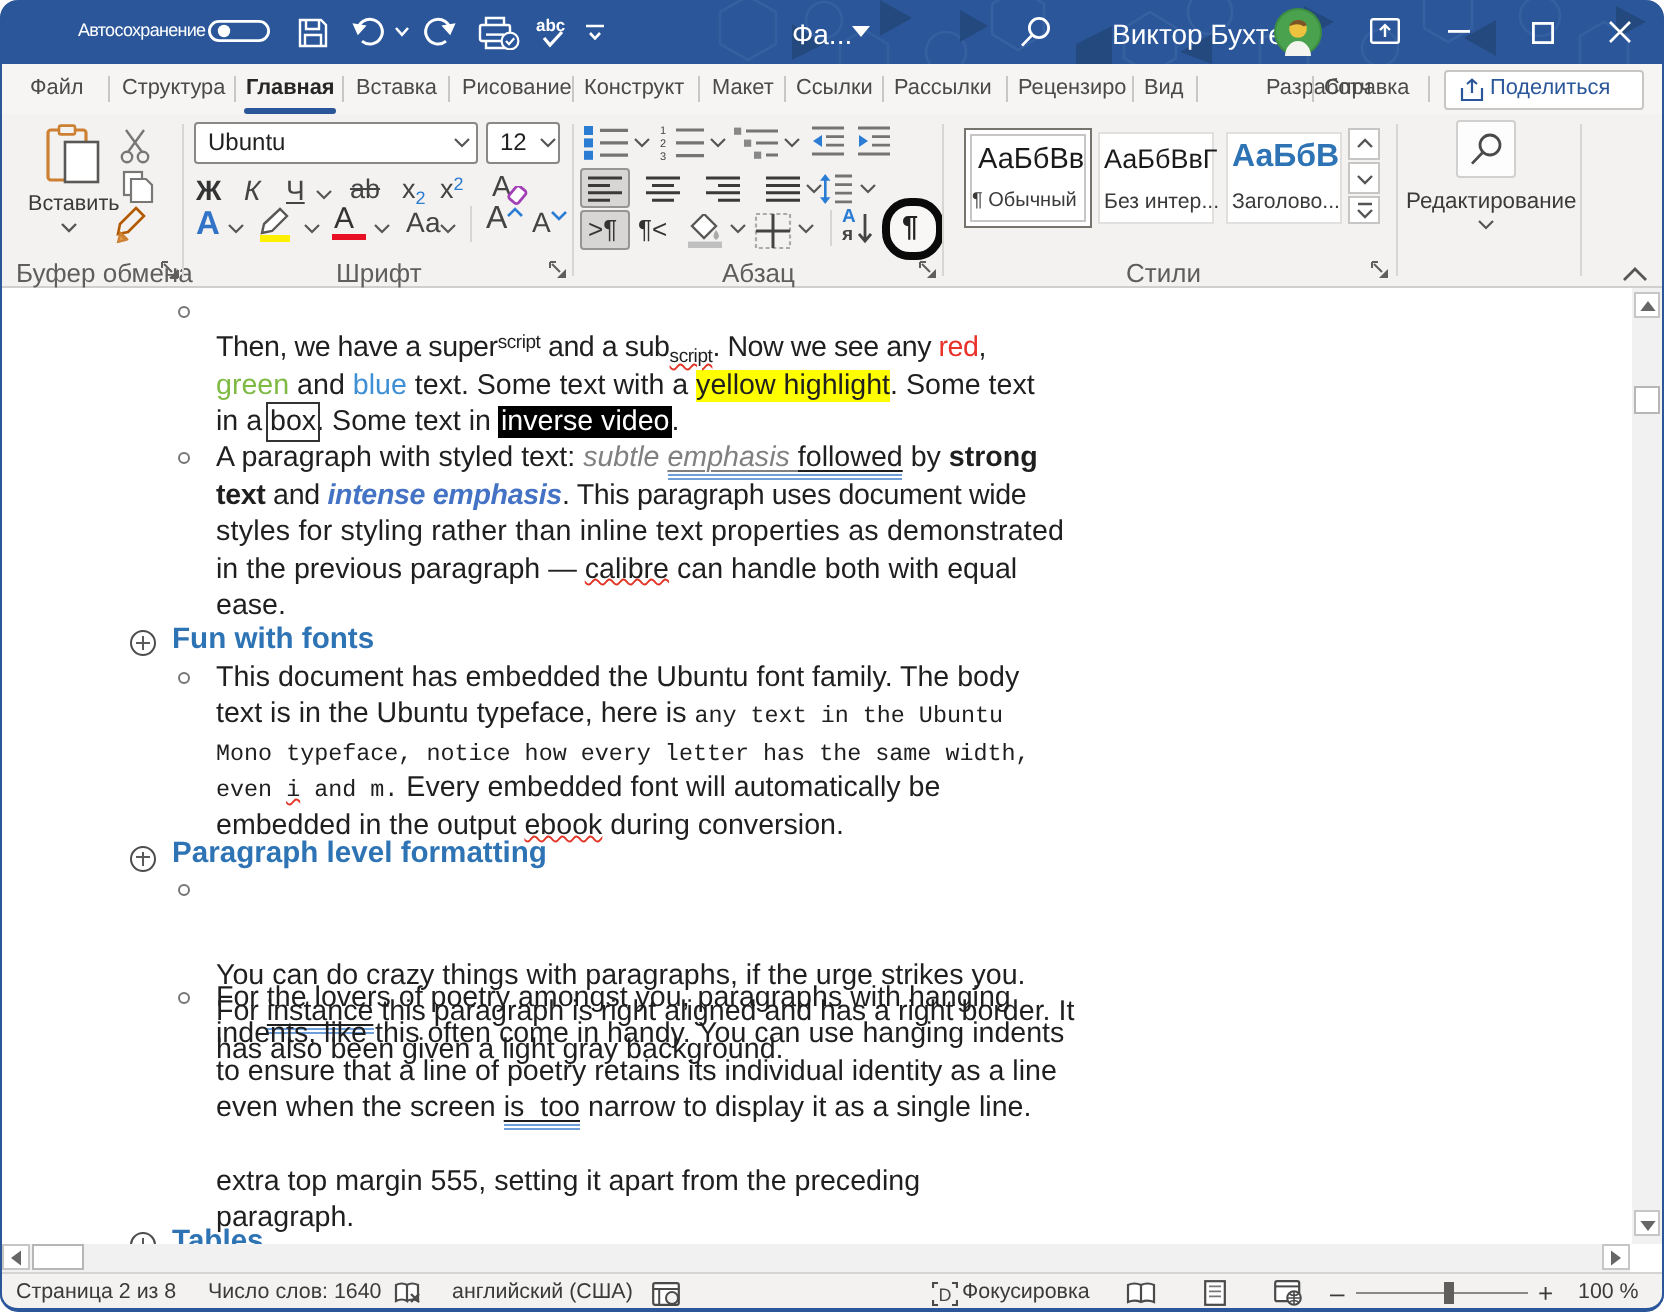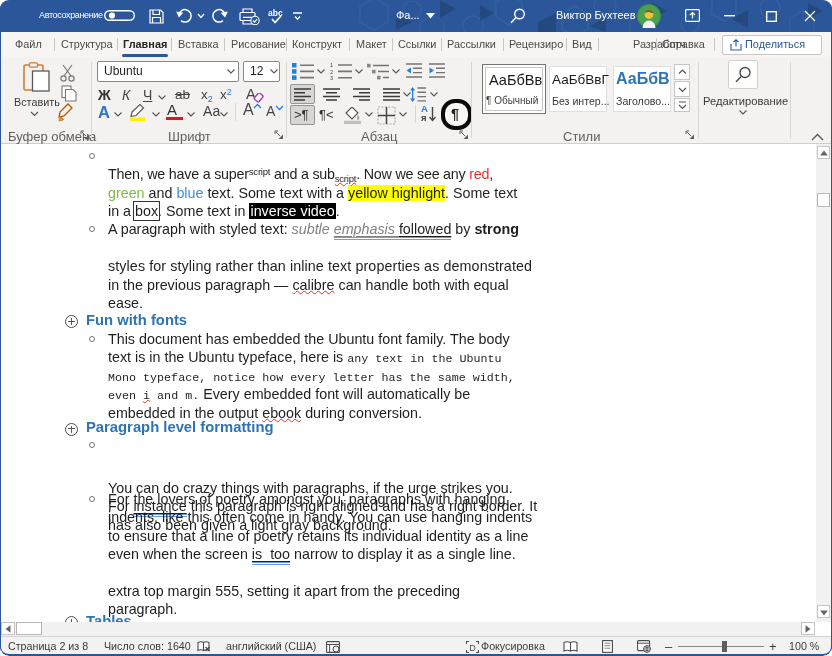--- a/index.html
+++ b/index.html
@@ -2,21 +2,21 @@
 <html><head>
 <meta charset="utf-8">
 <style>
   * { margin:0; padding:0; box-sizing:border-box; }
   html,body { width:832px; height:656px; background:#fff; font-family:"Liberation Sans", sans-serif; overflow:hidden; }
   .win { position:absolute; left:0; top:0; width:832px; height:656px; border-radius:9px;
          overflow:hidden; background:#fff; }
   .abs { position:absolute; }
   
   .titlebar { position:absolute; left:0; top:0; width:832px; height:32px; background:#2b579a; color:#fff; }
-  .tb-txt { position:absolute; font-size:11px; color:#fff; white-space:nowrap; }
+  .tb-txt { position:absolute; font-size:14px; color:#fff; white-space:nowrap; }
   
   .tabrow { position:absolute; left:0; top:32px; width:832px; height:25px; background:#f6f5f4; border-left:1px solid #2b579a; border-right:1px solid #2b579a;}
   .tab { position:absolute; top:0; height:25px; line-height:24px; font-size:10.9px; color:#4a4a4a; white-space:nowrap; }
   .tabsep { position:absolute; top:6px; width:1px; height:13px; background:#c9c7c5; }
   
   .ribbon { position:absolute; left:0; top:57px; width:832px; height:87px; background:#f3f2f1;
             border-bottom:1px solid #d1cfcd; border-left:1px solid #2b579a; border-right:1px solid #2b579a; }
   .grpsep { position:absolute; top:5px; width:1px; height:76px; background:#d8d6d3; }
   .grplabel { position:absolute; top:71.5px; font-size:13px; color:#605e5c; white-space:nowrap; }
   .launcher { position:absolute; width:10px; height:10px; }
@@ -452,21 +452,21 @@
 
 <div class="doc" id="doc">
 <div class="abs" style="left:0;top:-144px;width:815px;height:660px;">
   <div class="bullet" style="left:87.5px;top:152.5px;"></div>
   <div class="para" style="top:147.0px;"><br>
 <span style="letter-spacing:-0.22px;">Then, we have a super<sup>script</sup> and a sub<sub class="wavy">script</sub>. Now we see any <span class="red">red</span>,</span><br>
 <span class="green">green</span> and <span class="blue">blue</span> text. Some text with a <span class="hl">yellow highlight</span>. Some text<br>
 in a <span class="box">box</span>. Some text in <span class="inv">inverse video</span>.</div>
   <div class="bullet" style="left:87.5px;top:226px;"></div>
   <div class="para" style="top:220.3px;">A paragraph with styled text: <i class="gray">subtle</i> <span class="dblu"><i class="gray u">emphasis </i><span class="u">followed</span></span> by <b>strong</b><br>
-<br>
+<span style="letter-spacing:-0.17px;"><b>text</b> and <b><i><span class="iblue">intense emphasis</span></i></b>. This paragraph uses document wide</span><br>
 <span style="letter-spacing:0.1px;margin-top:36px;">styles for styling rather than inline text properties as demonstrated</span><br>
 in the previous paragraph — <span class="wavy">calibre</span> can handle both with equal<br>
 ease.</div>
   <div class="plusbtn" style="left:64px;top:315px;"></div>
   <div class="h1" style="top:310.9px;">Fun with fonts</div>
   <div class="bullet" style="left:87.5px;top:336px;"></div>
   <div class="para" style="top:330.0px;">This document has embedded the Ubuntu font family. The body<br>
 text is in the Ubuntu typeface, here is <span class="mono">any text in the Ubuntu</span><br>
 <span class="mono">Mono typeface, notice how every letter has the same width,</span><br>
 <span class="mono">even <span class="wavy">i</span> and m.</span> Every embedded font will automatically be<br>

